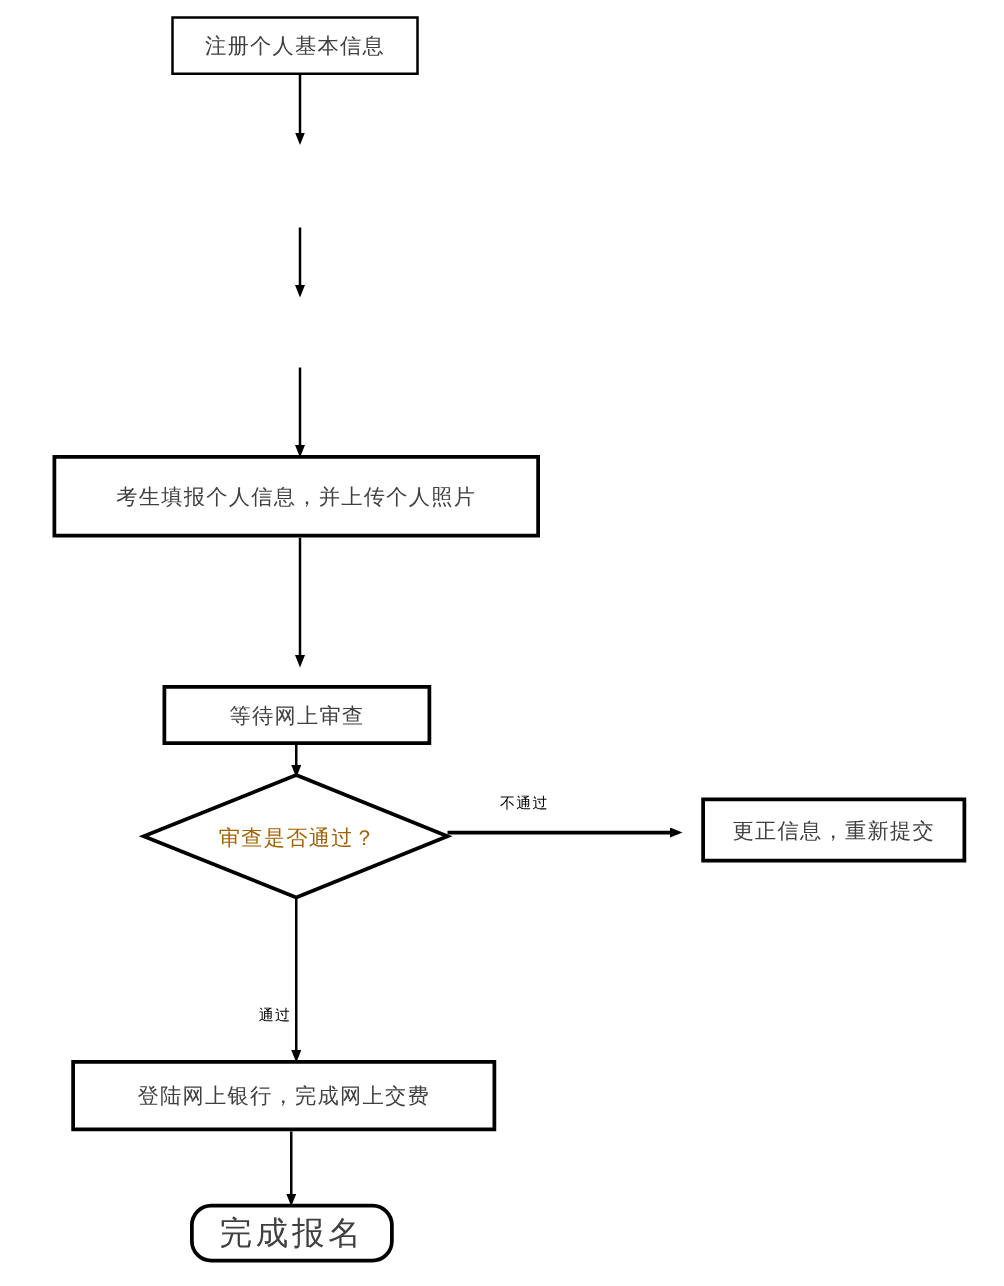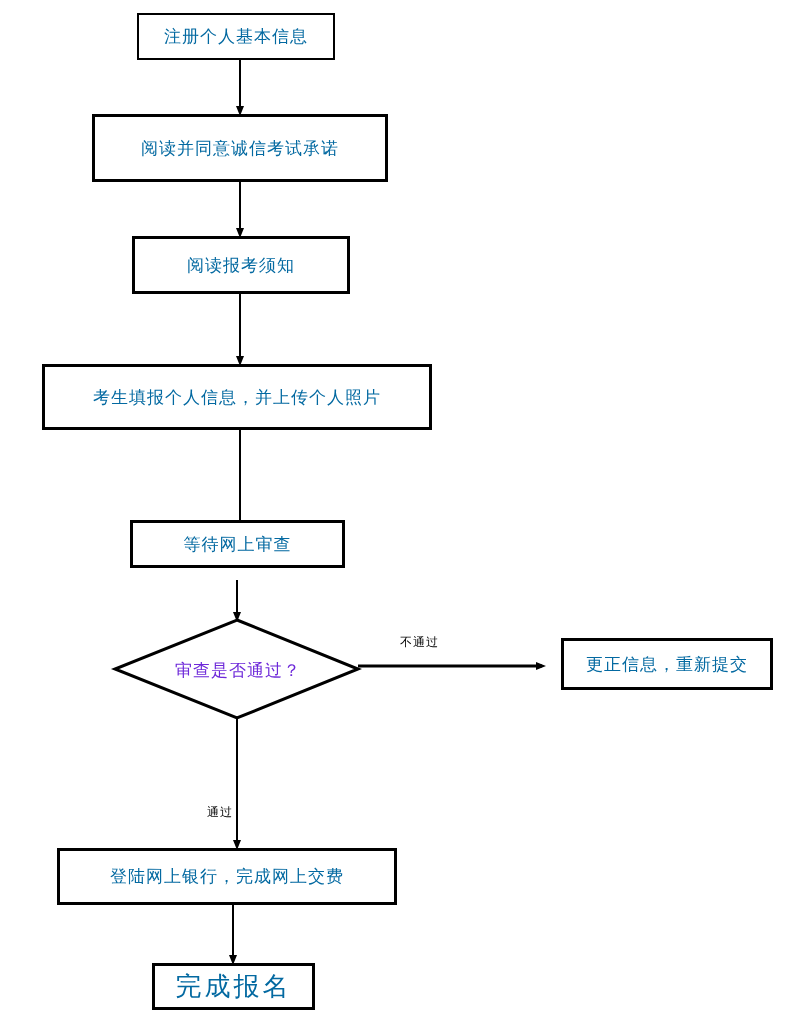--- a/index.html
+++ b/index.html
@@ -16,21 +16,21 @@
     font-family: "Liberation Serif", "DejaVu Serif", serif;
   }
   .node {
     position: absolute;
     box-sizing: border-box;
     background: #ffffff;
     border: 2px solid #000000;
     display: flex;
     align-items: center;
     justify-content: center;
-    color: #0369a1;
+    color: #404040;
     letter-spacing: 1px;
     white-space: nowrap;
   }
   .node.thin { border-width: 2px; }
   .node.thick { border-width: 3px; }
   .node-label {
     font-size: 17px;
     line-height: 1;
   }
   .node-label.big {
@@ -52,21 +52,21 @@
     color: #000000;
     letter-spacing: 1px;
     white-space: nowrap;
     background: transparent;
   }
   .diamond-text {
     position: absolute;
     font-size: 17px;
     letter-spacing: 1px;
     white-space: nowrap;
-    color: #6d28d9;
+    color: #a16207;
   }
 </style>
 </head>
 <body>
 
 <div id="canvas">
 
   <svg id="wires" viewBox="0 0 803 1029" xmlns="http://www.w3.org/2000/svg">
     <defs>
       <marker id="arrow" markerWidth="10" markerHeight="10" refX="6" refY="4" orient="auto" markerUnits="userSpaceOnUse">
@@ -90,49 +90,43 @@
 
     <line x1="237" y1="718" x2="237" y2="846" stroke="#000000" stroke-width="2" marker-end="url(#arrow)"></line>
 
     <line x1="233" y1="905" x2="233" y2="961" stroke="#000000" stroke-width="2" marker-end="url(#arrow)"></line>
   </svg>
 
   <div class="node thin" style="left:137px; top:13px; width:198px; height:47px;">
     <span class="node-label">注册个人基本信息</span>
   </div>
 
-  <div class="node thick" style="left:92px; top:114px; width:296px; height:68px;">
-    <span class="node-label">阅读并同意诚信考试承诺</span>
-  </div>
 
-  <div class="node thick" style="left:132px; top:236px; width:218px; height:58px;">
-    <span class="node-label">阅读报考须知</span>
-  </div>
 
   <div class="node thick" style="left:42px; top:364px; width:390px; height:66px;">
     <span class="node-label">考生填报个人信息，并上传个人照片</span>
   </div>
 
-  <div class="node thick" style="left:130px; top:520px; width:215px; height:48px;">
+  <div class="node thick" style="left:130px; top:548px; width:215px; height:48px;">
     <span class="node-label">等待网上审查</span>
   </div>
 
   <div class="diamond-text" style="left:160px; top:659px; width:156px; text-align:center;">
     <span>审查是否通过？</span>
   </div>
 
   <div class="node thick" style="left:548px; top:638px; width:212px; height:52px;margin-left:13px;">
     <span class="node-label">更正信息，重新提交</span>
   </div>
 
   <div class="node thick" style="left:57px; top:848px; width:340px; height:57px;">
     <span class="node-label">登陆网上银行，完成网上交费</span>
   </div>
 
-  <div class="node thick" style="left:152px; top:963px; width:163px; height:47px;">
+  <div class="node thick" style="left:152px; top:963px; width:163px; height:47px;border-radius:17px;">
     <span class="node-label big">完成报名</span>
   </div>
 
   <div class="edge-label" style="left:400px; top:634px;">
     <span>不通过</span>
   </div>
 
   <div class="edge-label" style="left:207px; top:804px;">
     <span>通过</span>
   </div>

